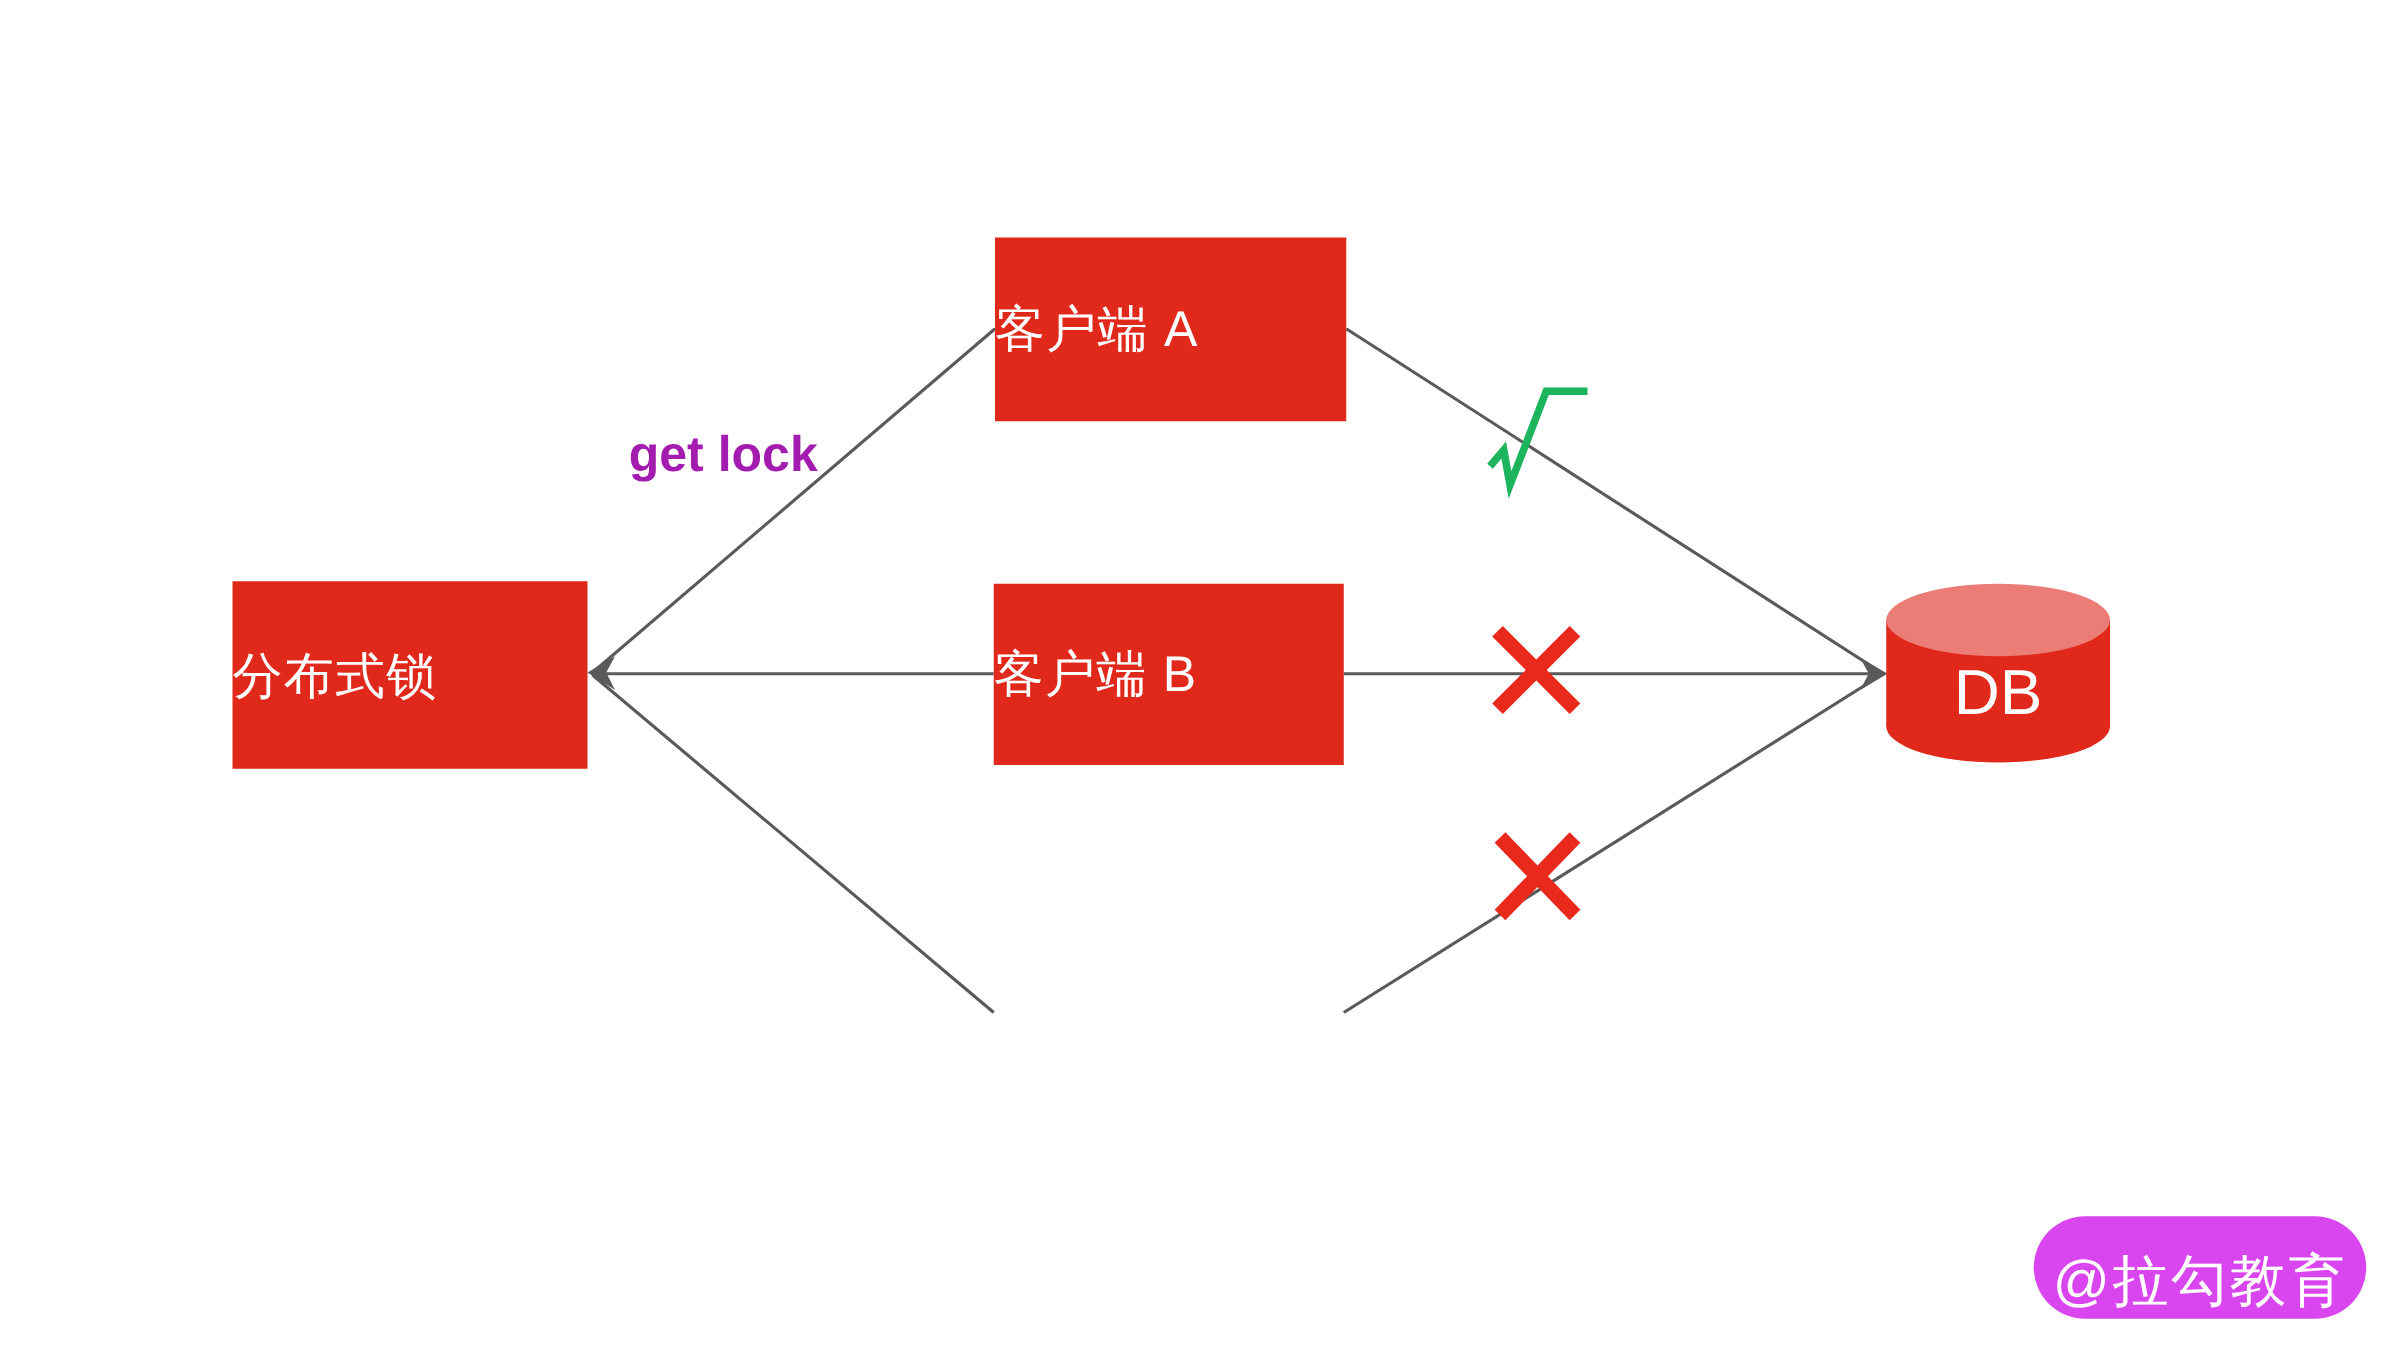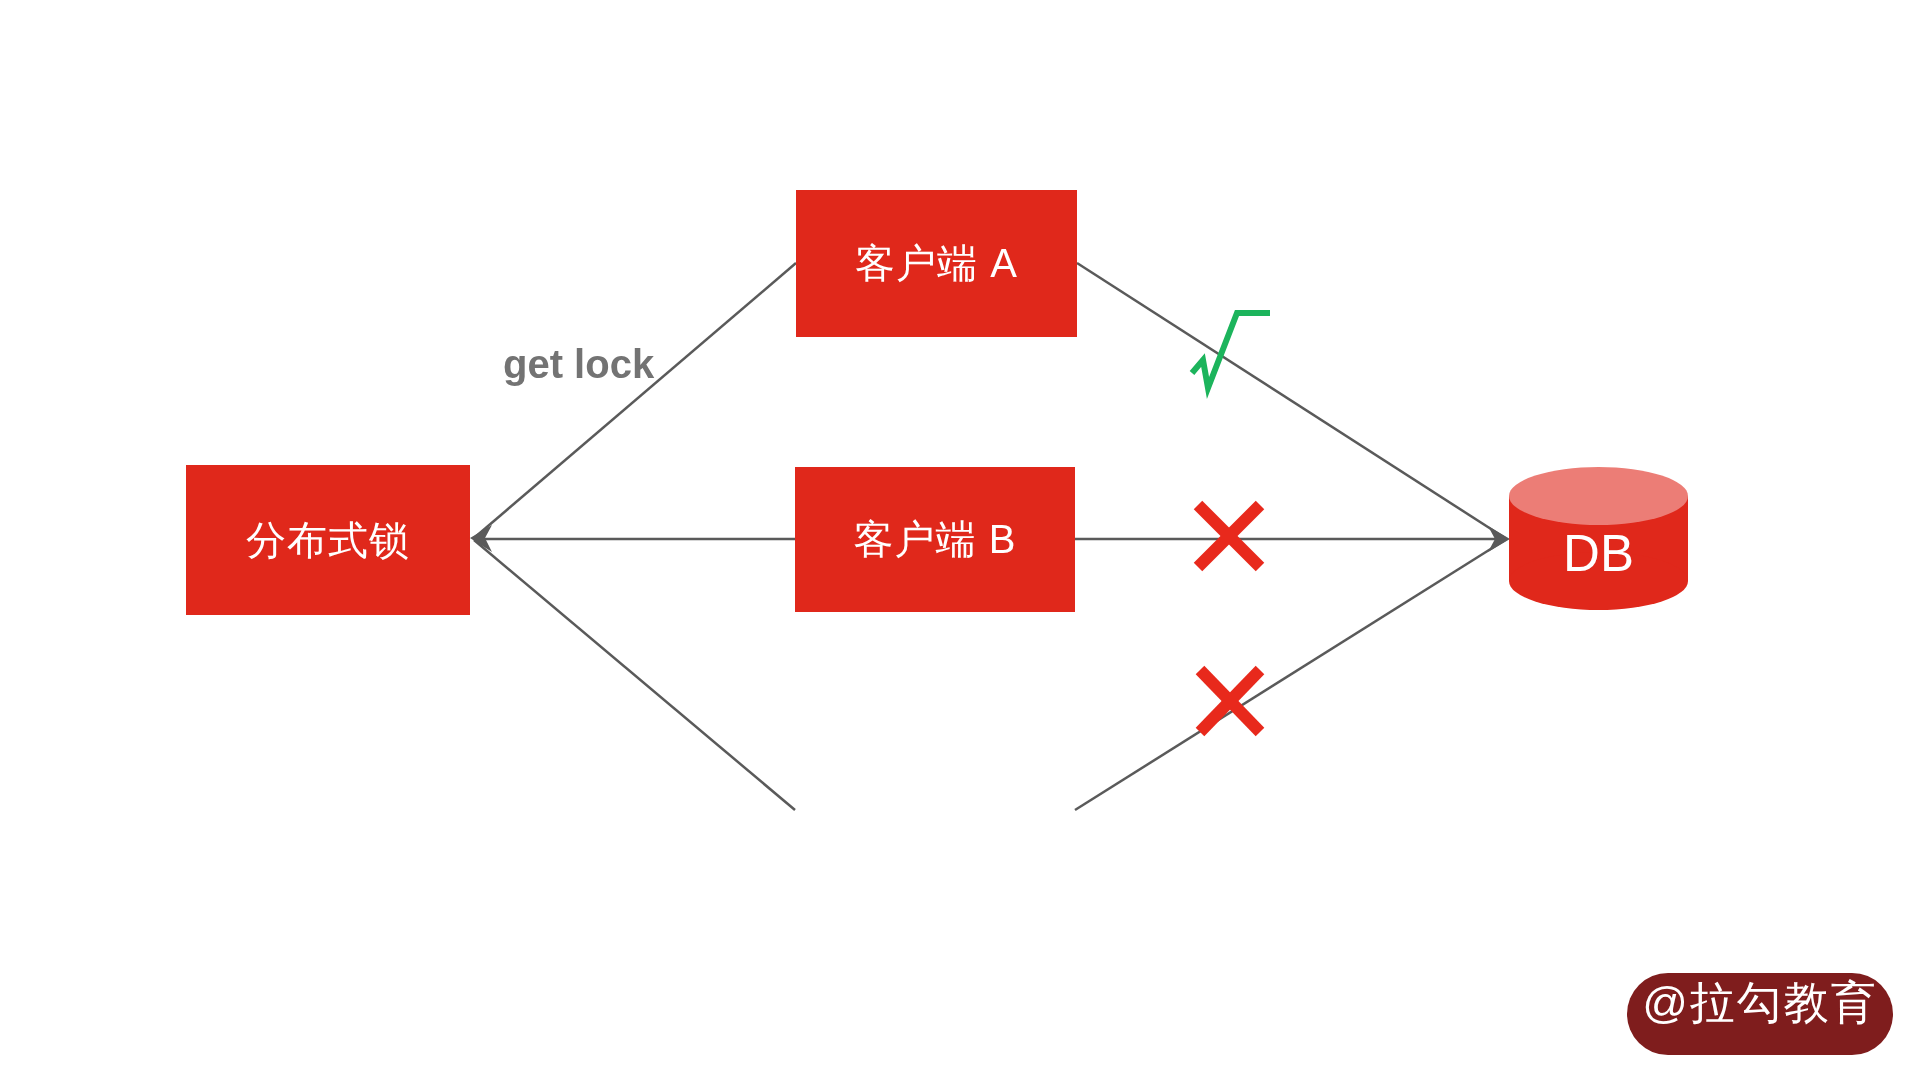--- a/index.html
+++ b/index.html
@@ -19,21 +19,21 @@
     position: absolute;
     left: 0; top: 0;
     width: 1920px; height: 1079px;
   }
   .node {
     position: absolute;
     background: #e0281b;
     color: #ffffff;
     display: flex;
     align-items: center;
-    justify-content: center;
+    justify-content: flex-start;
     font-size: 40px;
     font-weight: 400;
     letter-spacing: 1px;
     white-space: nowrap;
   }
   .node-lock   { left: 186px; top: 465px; width: 284px; height: 150px; }
   .node-client-a { left: 796px; top: 190px; width: 281px; height: 147px; }
   .node-client-b { left: 795px; top: 467px; width: 280px; height: 145px; }
   .node-client-c { left: 795px; top: 740px; width: 280px; height: 143px; }
   .db-label {
@@ -43,34 +43,34 @@
     display: flex;
     align-items: center;
     justify-content: center;
     color: #ffffff;
     font-size: 51px;
     font-weight: 400;
   }
   .edge-label {
     position: absolute;
     left: 503px; top: 342px;
-    color: #737373;
+    color: #a21caf;
     font-size: 40px;
     font-weight: 600;
     letter-spacing: 0px;
     white-space: nowrap;
   }
   .watermark {
     position: absolute;
     left: 1627px; top: 973px;
     width: 266px; height: 82px;
-    background: #7f1d1d;
+    background: #d946ef;
     border-radius: 41px;
     display: flex;
-    align-items: flex-start;
+    align-items: flex-end;
     justify-content: center;
     color: #ffffff;
     font-size: 45px;
     font-weight: 500;
     letter-spacing: 2px;
     white-space: nowrap;
   }
 </style>
 </head>
 <body>

